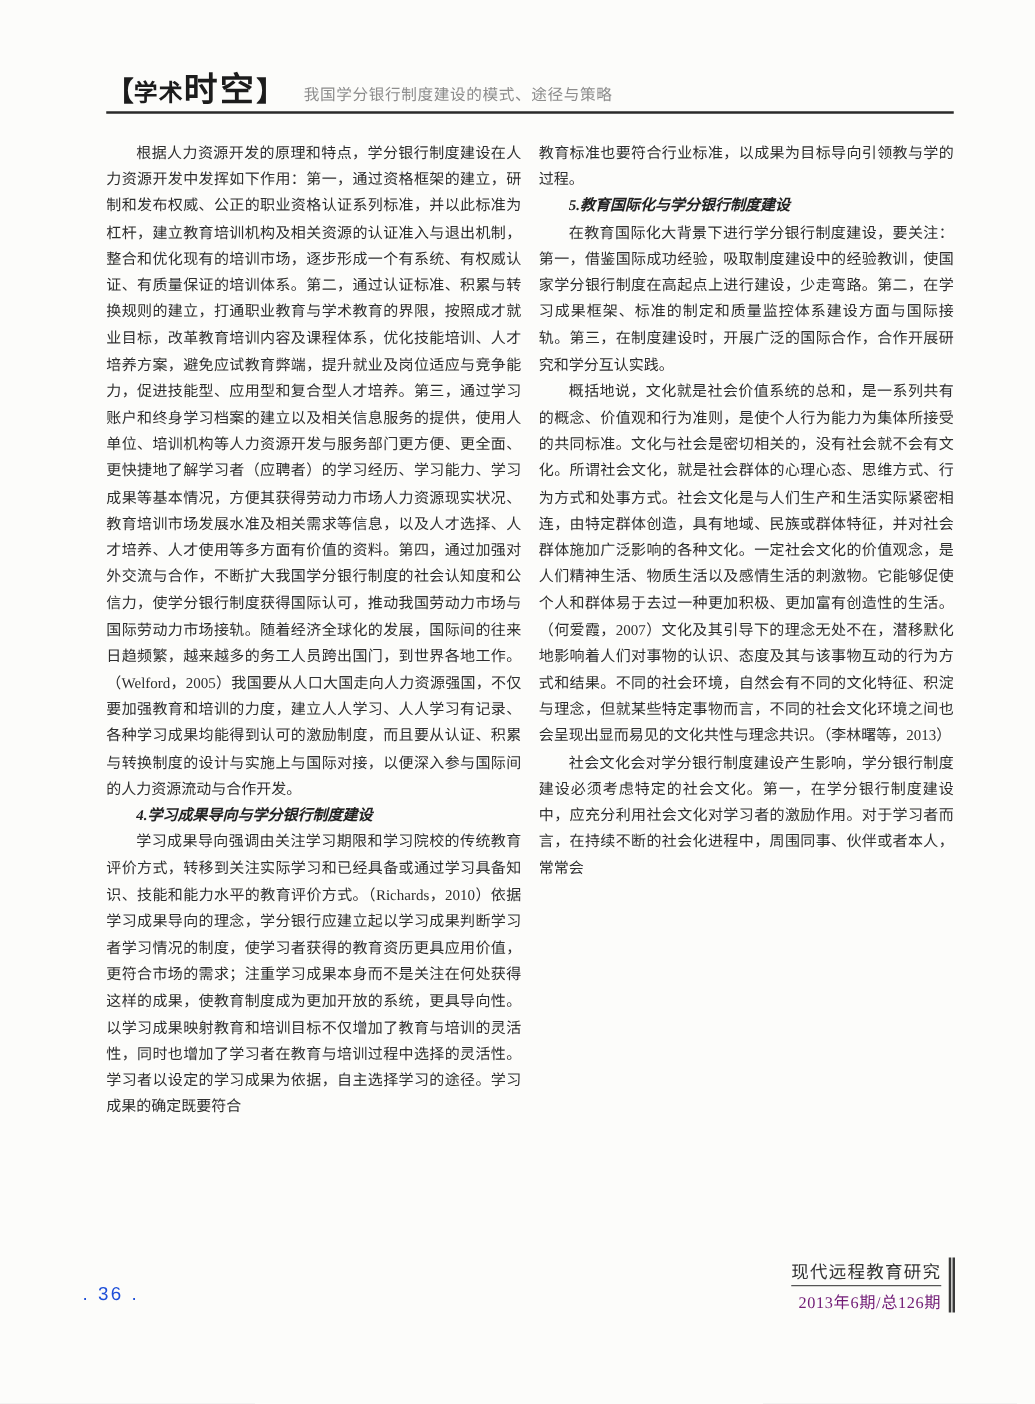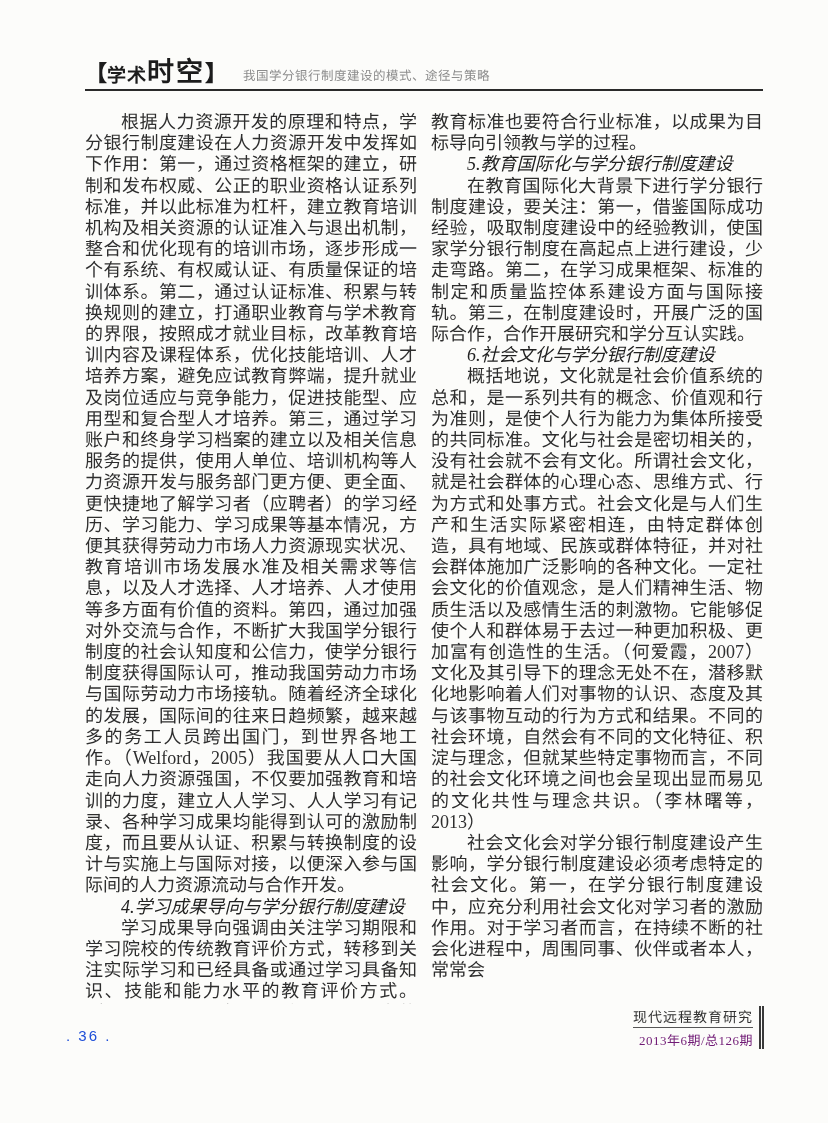--- a/index.html
+++ b/index.html
@@ -25,28 +25,28 @@
   .logo .logo-large{font-size:27px;font-weight:900;line-height:.92;letter-spacing:2px;font-family:"Liberation Sans","DejaVu Sans",sans-serif;}
   .subtitle{
     font-size:12.5px;color:#8c8c8c;margin-left:16px;line-height:1.25;
     font-family:"Liberation Sans","DejaVu Sans",sans-serif;letter-spacing:.5px;
   }
   
   .body{
     position:absolute;left:85px;top:112px;width:678px;height:892px;
     display:flex;gap:14px;overflow:hidden;
   }
-  .col{width:332px;font-size:18px;line-height:21.2px;text-align:justify;}
+  .col{width:332px;font-size:12px;line-height:21.2px;text-align:justify;}
   .col p{margin:0;padding:0;}
   .para.indent{text-indent:2em;}
   .para.cont{text-indent:0;}
   .heading{
     text-indent:2em;
     font-style:italic;
-    font-weight:400;
+    font-weight:700;
     color:#222;
   }
   
   .page-number{
     position:absolute;left:66px;top:1027px;
     font-size:15px;color:#1d4ed8;letter-spacing:2px;
     font-family:"Liberation Sans","DejaVu Sans",sans-serif;
   }
   .footer-right{
     position:absolute;right:64px;top:1006px;
@@ -84,21 +84,20 @@
     <div class="col">
       <p class="para indent">根据人力资源开发的原理和特点，学分银行制度建设在人力资源开发中发挥如下作用：第一，通过资格框架的建立，研制和发布权威、公正的职业资格认证系列标准，并以此标准为杠杆，建立教育培训机构及相关资源的认证准入与退出机制，整合和优化现有的培训市场，逐步形成一个有系统、有权威认证、有质量保证的培训体系。第二，通过认证标准、积累与转换规则的建立，打通职业教育与学术教育的界限，按照成才就业目标，改革教育培训内容及课程体系，优化技能培训、人才培养方案，避免应试教育弊端，提升就业及岗位适应与竞争能力，促进技能型、应用型和复合型人才培养。第三，通过学习账户和终身学习档案的建立以及相关信息服务的提供，使用人单位、培训机构等人力资源开发与服务部门更方便、更全面、更快捷地了解学习者（应聘者）的学习经历、学习能力、学习成果等基本情况，方便其获得劳动力市场人力资源现实状况、教育培训市场发展水准及相关需求等信息，以及人才选择、人才培养、人才使用等多方面有价值的资料。第四，通过加强对外交流与合作，不断扩大我国学分银行制度的社会认知度和公信力，使学分银行制度获得国际认可，推动我国劳动力市场与国际劳动力市场接轨。随着经济全球化的发展，国际间的往来日趋频繁，越来越多的务工人员跨出国门，到世界各地工作。（Welford，2005）我国要从人口大国走向人力资源强国，不仅要加强教育和培训的力度，建立人人学习、人人学习有记录、各种学习成果均能得到认可的激励制度，而且要从认证、积累与转换制度的设计与实施上与国际对接，以便深入参与国际间的人力资源流动与合作开发。</p>
       <p class="heading">4.学习成果导向与学分银行制度建设</p>
       <p class="para indent">学习成果导向强调由关注学习期限和学习院校的传统教育评价方式，转移到关注实际学习和已经具备或通过学习具备知识、技能和能力水平的教育评价方式。（Richards，2010）依据学习成果导向的理念，学分银行应建立起以学习成果判断学习者学习情况的制度，使学习者获得的教育资历更具应用价值，更符合市场的需求；注重学习成果本身而不是关注在何处获得这样的成果，使教育制度成为更加开放的系统，更具导向性。以学习成果映射教育和培训目标不仅增加了教育与培训的灵活性，同时也增加了学习者在教育与培训过程中选择的灵活性。学习者以设定的学习成果为依据，自主选择学习的途径。学习成果的确定既要符合</p>
     </div>
 
     <div class="col">
       <p class="para cont">教育标准也要符合行业标准，以成果为目标导向引领教与学的过程。</p>
       <p class="heading">5.教育国际化与学分银行制度建设</p>
       <p class="para indent">在教育国际化大背景下进行学分银行制度建设，要关注：第一，借鉴国际成功经验，吸取制度建设中的经验教训，使国家学分银行制度在高起点上进行建设，少走弯路。第二，在学习成果框架、标准的制定和质量监控体系建设方面与国际接轨。第三，在制度建设时，开展广泛的国际合作，合作开展研究和学分互认实践。</p>
-      <p class="heading">6.社会文化与学分银行制度建设</p>
       <p class="para indent">概括地说，文化就是社会价值系统的总和，是一系列共有的概念、价值观和行为准则，是使个人行为能力为集体所接受的共同标准。文化与社会是密切相关的，没有社会就不会有文化。所谓社会文化，就是社会群体的心理心态、思维方式、行为方式和处事方式。社会文化是与人们生产和生活实际紧密相连，由特定群体创造，具有地域、民族或群体特征，并对社会群体施加广泛影响的各种文化。一定社会文化的价值观念，是人们精神生活、物质生活以及感情生活的刺激物。它能够促使个人和群体易于去过一种更加积极、更加富有创造性的生活。（何爱霞，2007）文化及其引导下的理念无处不在，潜移默化地影响着人们对事物的认识、态度及其与该事物互动的行为方式和结果。不同的社会环境，自然会有不同的文化特征、积淀与理念，但就某些特定事物而言，不同的社会文化环境之间也会呈现出显而易见的文化共性与理念共识。（李林曙等，2013）</p>
       <p class="para indent">社会文化会对学分银行制度建设产生影响，学分银行制度建设必须考虑特定的社会文化。第一，在学分银行制度建设中，应充分利用社会文化对学习者的激励作用。对于学习者而言，在持续不断的社会化进程中，周围同事、伙伴或者本人，常常会</p>
     </div>
 
   </div>
 
   <div class="page-number">. 36 .</div>
 
   <div class="footer-right">
     <div>

